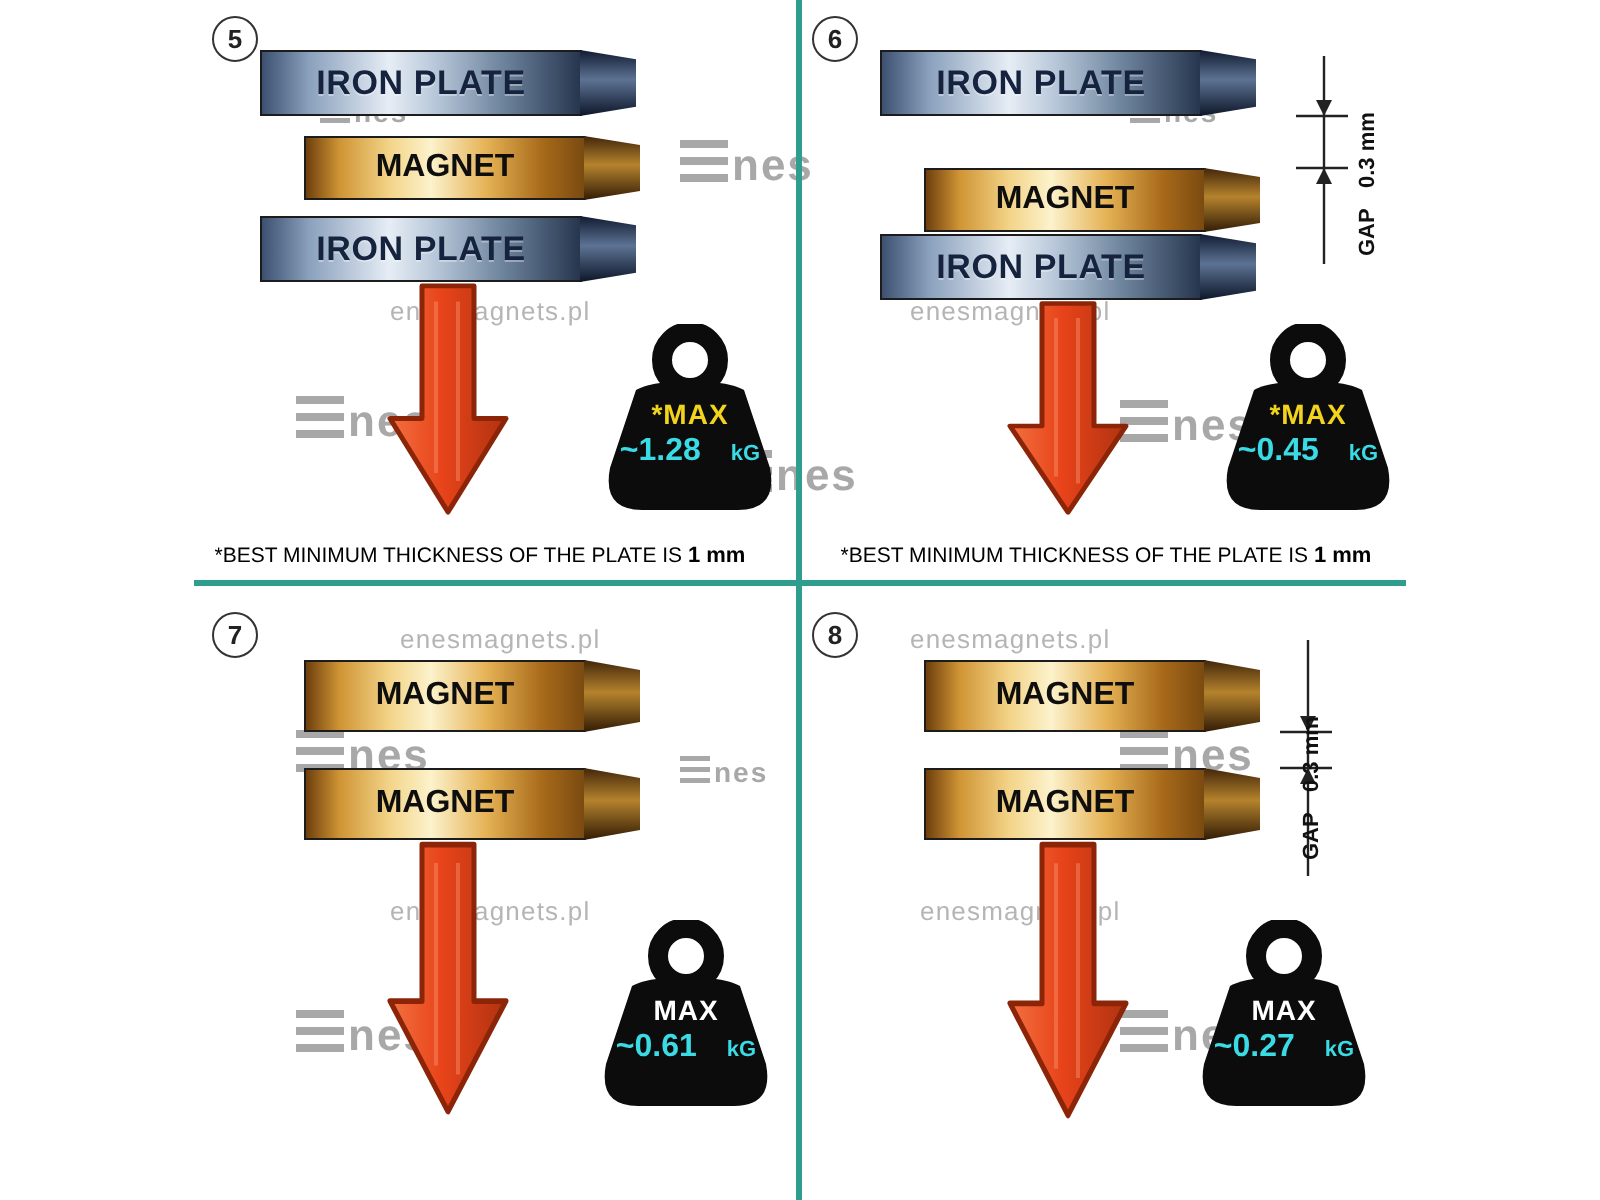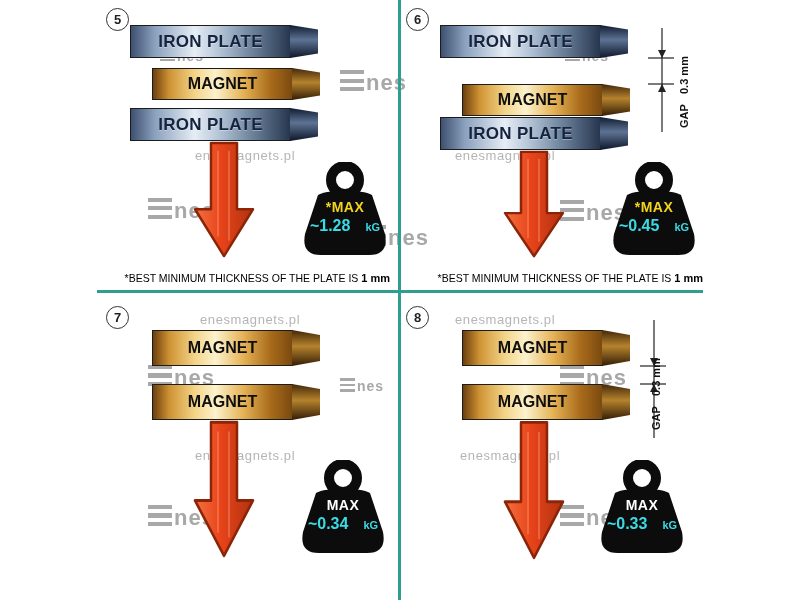--- a/index.html
+++ b/index.html
@@ -31,21 +31,21 @@
   .weight{position:absolute;width:84px;height:97px;z-index:2;}
   .weight svg{position:absolute;left:0;top:0;}
   .wmax{position:absolute;top:37px;left:0;width:100%;text-align:center;font-weight:bold;font-size:14px;
         letter-spacing:.5px;}
   .wmax.yellow{color:#f2d41c;}
   .wmax.white{color:#ffffff;}
   .wval{position:absolute;top:55px;left:0;width:100%;text-align:center;font-weight:bold;font-size:16px;
         color:#3adbe4;white-space:nowrap;}
   .wval .unit{font-size:11px;margin-left:15px;}
   
-  .caption{position:absolute;font-size:10.5px;color:#000;text-align:right;z-index:2;white-space:nowrap;}
+  .caption{position:absolute;font-size:10.5px;color:#000;text-align:center;z-index:2;white-space:nowrap;}
   .caption b{font-size:11px;}
   
   .dim{position:absolute;z-index:2;}
   .gap-label{position:absolute;z-index:2;writing-mode:vertical-rl;transform:rotate(180deg);
              font-size:11px;font-weight:bold;color:#111;display:flex;align-items:center;}
   .gap-label span:last-child{margin-inline-start:10px;}
   
   .wm-text{position:absolute;color:#b5b5b5;font-size:13px;letter-spacing:.6px;z-index:0;}
   .enes{position:absolute;display:flex;align-items:flex-end;gap:2px;color:#a8a8a8;z-index:0;}
   .enes .e{width:15px;height:15px;background:repeating-linear-gradient(#a8a8a8 0 2.5px,transparent 2.5px 5.5px);}
@@ -217,21 +217,21 @@
     <path d="M18 2 H44 V70 H60 L31 118 L2 70 H18 Z" fill="url(#argrad)" stroke="#8c2408" stroke-width="2.5" stroke-linejoin="round"></path>
     <path d="M25 10 L25 98 M36 10 L36 102" stroke="#f9926a" stroke-width="2" opacity="0.45" fill="none"></path>
   </svg>
 
   <div class="weight" style="left:301px;top:460px;">
     <svg width="84" height="97" viewBox="0 0 84 97">
       <circle cx="42" cy="18" r="14" fill="none" stroke="#0c0c0c" stroke-width="10"></circle>
       <path d="M15 33 C25 27 59 27 69 33 L82 72 Q86 93 66 93 L18 93 Q-2 93 2 72 Z" fill="#0c0c0c"></path>
     </svg>
     <div class="wmax white">MAX</div>
-    <div class="wval"><span>~0.34</span><span class="unit">kG</span></div>
+    <div class="wval"><span>~0.61</span><span class="unit">kG</span></div>
   </div>
 
   <div class="badge" style="left:406px;top:306px;">8</div>
 
   <div class="bar magnet" style="left:462px;top:330px;width:168px;height:36px;">
     <div class="face">MAGNET</div>
     <div class="side magnet-side"></div>
   </div>
   <div class="bar magnet" style="left:462px;top:384px;width:168px;height:36px;">
     <div class="face">MAGNET</div>
@@ -254,16 +254,16 @@
     <path d="M18 2 H44 V70 H60 L31 118 L2 70 H18 Z" fill="url(#argrad)" stroke="#8c2408" stroke-width="2.5" stroke-linejoin="round"></path>
     <path d="M25 10 L25 98 M36 10 L36 102" stroke="#f9926a" stroke-width="2" opacity="0.45" fill="none"></path>
   </svg>
 
   <div class="weight" style="left:600px;top:460px;">
     <svg width="84" height="97" viewBox="0 0 84 97">
       <circle cx="42" cy="18" r="14" fill="none" stroke="#0c0c0c" stroke-width="10"></circle>
       <path d="M15 33 C25 27 59 27 69 33 L82 72 Q86 93 66 93 L18 93 Q-2 93 2 72 Z" fill="#0c0c0c"></path>
     </svg>
     <div class="wmax white">MAX</div>
-    <div class="wval"><span>~0.33</span><span class="unit">kG</span></div>
+    <div class="wval"><span>~0.27</span><span class="unit">kG</span></div>
   </div>
 
 </div>
 
 </body></html>

